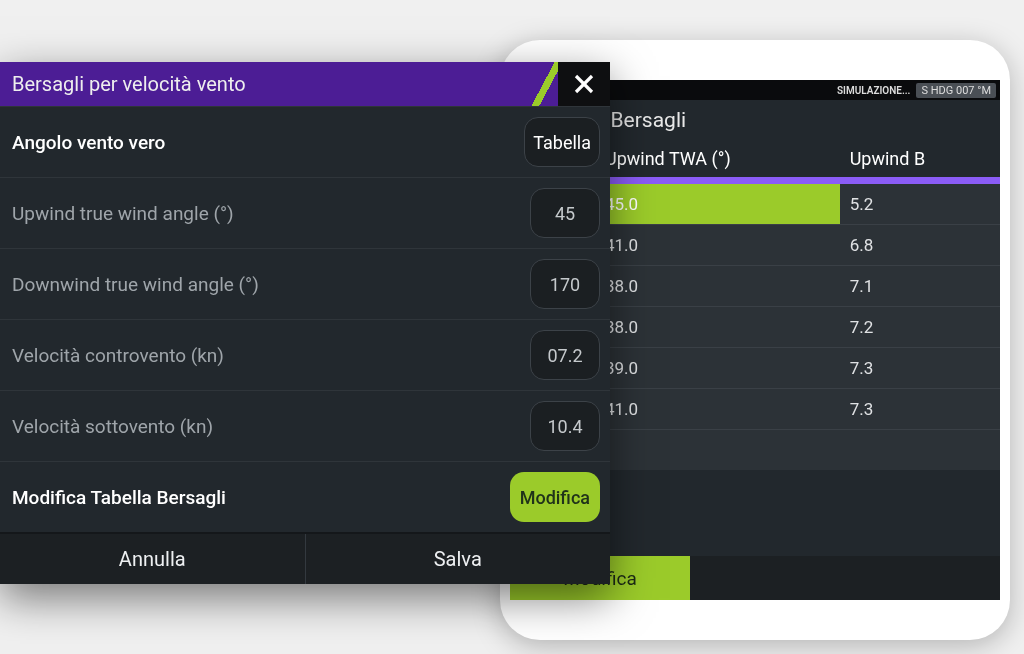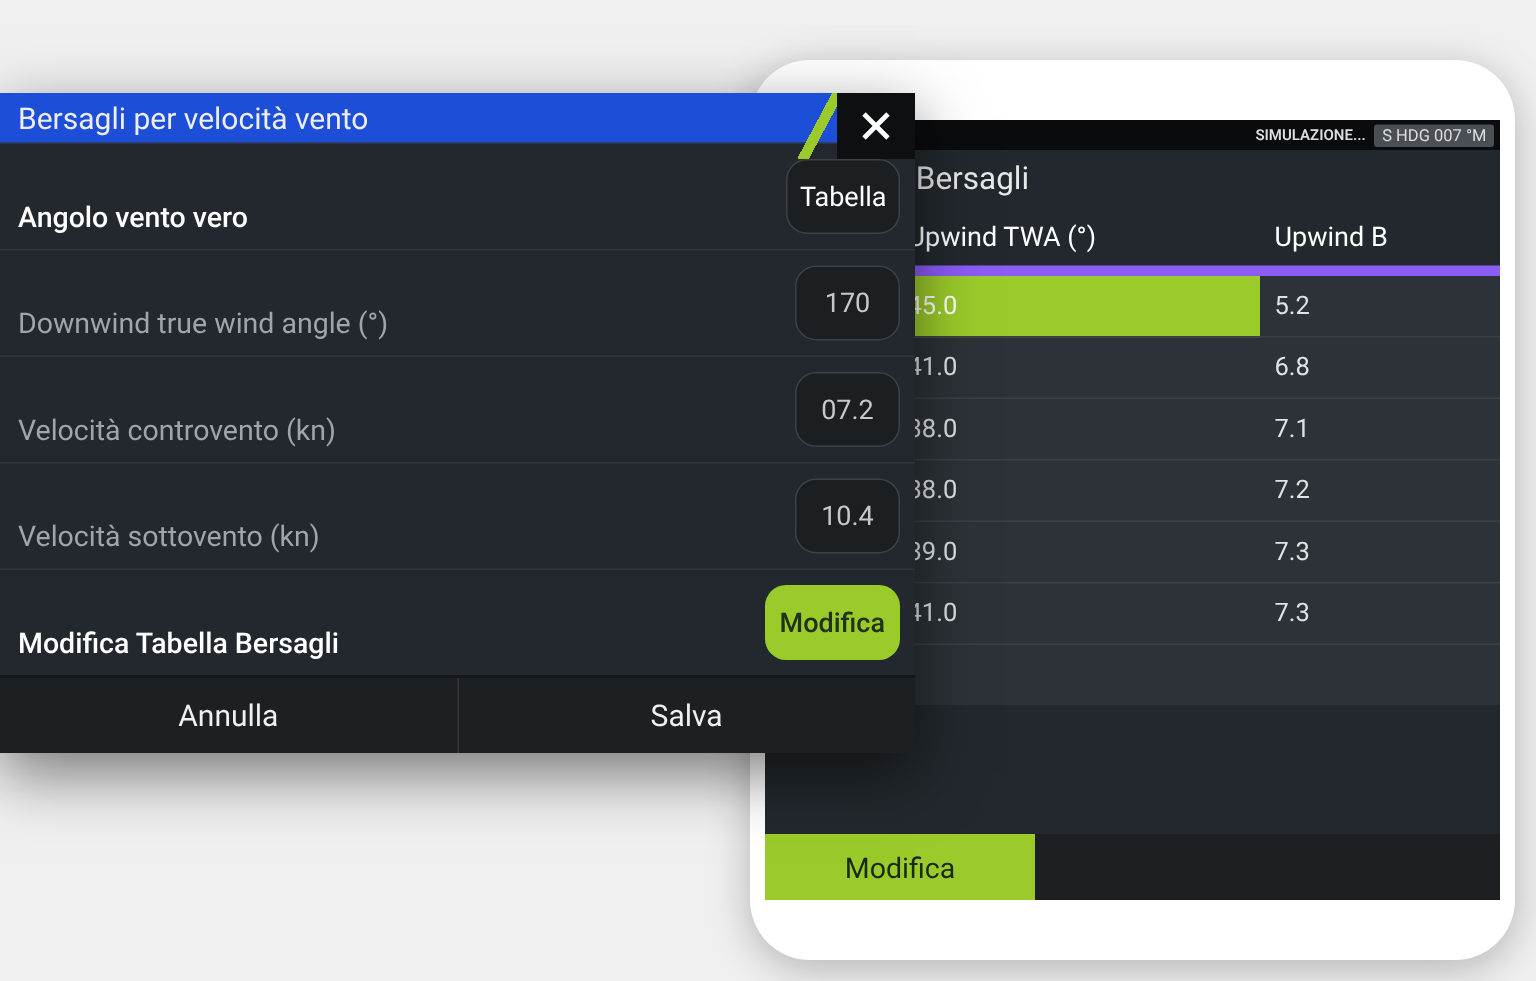--- a/index.html
+++ b/index.html
@@ -105,22 +105,22 @@
     position: absolute;
     left: 0;
     top: 62px;
     width: 610px;
     background: #22282d;
     color: #e6e8ea;
     box-shadow: 0 14px 40px rgba(0,0,0,0.5);
     z-index: 10;
   }
   .front-header {
-    background: #1d4ed8;
-    height: 33px;
+    background: #4c1d95;
+    height: 44px;
     display: flex;
     align-items: center;
     padding-left: 12px;
     position: relative;
   }
   .front-header .title {
     font-size: 20px;
     font-weight: 400;
     color: #eee;
   }
@@ -135,21 +135,21 @@
     right: 0; top: 0;
     width: 52px; height: 44px;
     background: #0e0f11;
     display: flex; align-items: center; justify-content: center;
     cursor: pointer;
   }
   .front-header .close svg { stroke: #fff; stroke-width: 3.2; }
 
   .row {
     display: flex;
-    align-items: flex-end;
+    align-items: center;
     padding: 10px 10px 10px 12px;
     border-top: 1px solid #2f353a;
     min-height: 50px;
     gap: 36px;
   }
   .row:first-of-type { border-top: none; }
   .row .label { flex: 1; font-size: 19px; }
   .row .dim { color: #9fa5aa; }
   .row .bold { color: #fff; font-weight: 500; }
 
@@ -267,20 +267,24 @@
           <line x1="19" y1="3" x2="3" y2="19"></line>
       </svg>
     </div>
   </div>
 
   <div class="row">
     <span class="label bold">Angolo vento vero</span>
     <span class="valuebox text">Tabella</span>
   </div>
   <div class="row">
+    <span class="label dim">Upwind true wind angle (°)</span>
+    <span class="valuebox">45</span>
+  </div>
+  <div class="row">
     <span class="label dim">Downwind true wind angle (°)</span>
     <span class="valuebox">170</span>
   </div>
   <div class="row">
     <span class="label dim">Velocità controvento (kn)</span>
     <span class="valuebox">07.2</span>
   </div>
   <div class="row">
     <span class="label dim">Velocità sottovento (kn)</span>
     <span class="valuebox">10.4</span>

